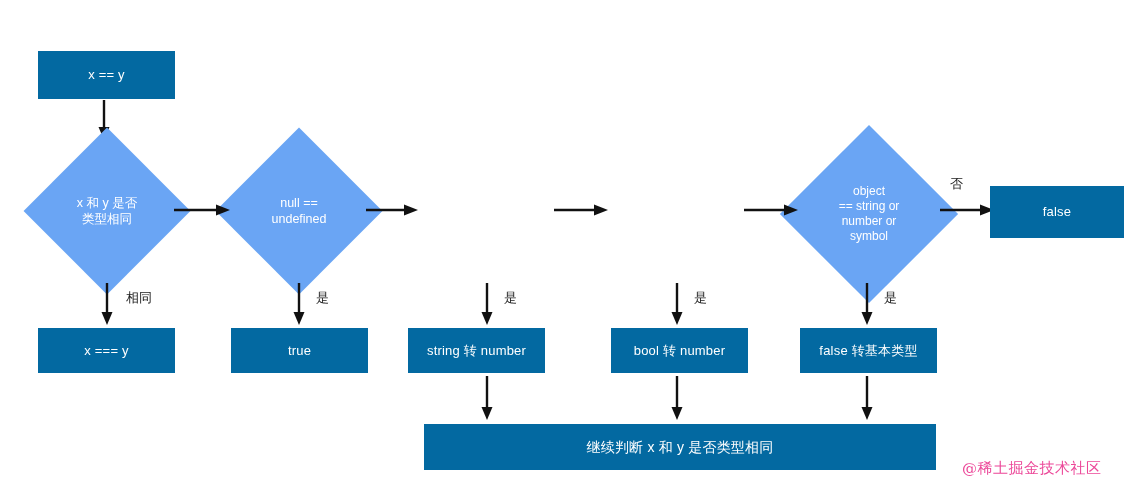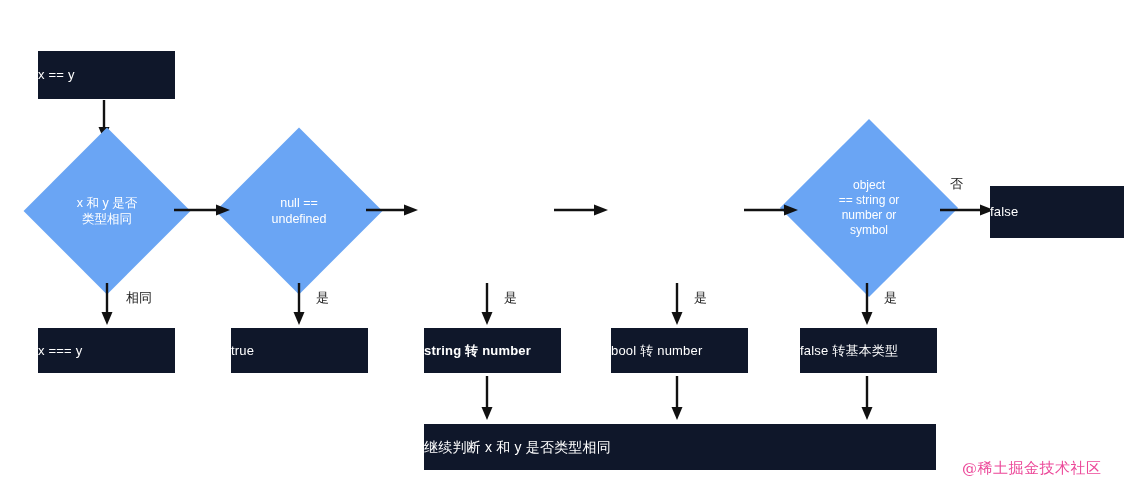--- a/index.html
+++ b/index.html
@@ -13,23 +13,24 @@
   #canvas {
     position: relative;
     width: 1139px;
     height: 492px;
     background: #ffffff;
     overflow: hidden;
   }
   
   .node-rect {
     position: absolute;
-    background: #0f172a;
+    background: #0369a1;
     display: flex;
     align-items: center;
+    justify-content: center;
     color: #ffffff;
     font-size: 13px;
     letter-spacing: 0.2px;
     box-sizing: border-box;
     text-align: center;
     line-height: 1.35;
   }
   .node-rect.wide-bar {
     font-size: 14px;
   }
@@ -113,21 +114,21 @@
   </div>
 
   <div class="node-diamond" style="left:240px; top:152px; width:118px; height:118px;">
     <div class="dia-shape"></div>
     <div class="dia-label">null ==
 undefined</div>
   </div>
 
 
 
-  <div class="node-diamond four-line" style="left:806px; top:145px; width:126px; height:126px;">
+  <div class="node-diamond four-line" style="left:806px; top:151px; width:126px; height:126px;">
     <div class="dia-shape"></div>
     <div class="dia-label">object
 == string or
 number or
 symbol</div>
   </div>
 
   <div class="arrow" style="left:174px; top:203px;">
     <svg width="58" height="14" viewBox="0 0 58 14">
       <line x1="0" y1="7" x2="44" y2="7" stroke="#111111" stroke-width="2.4"></line>
@@ -206,21 +207,21 @@
   <div class="edge-label" style="left:884px; top:289px;">是</div>
 
   <div class="node-rect" style="left:38px; top:328px; width:137px; height:45px;">
     <span>x === y</span>
   </div>
 
   <div class="node-rect" style="left:231px; top:328px; width:137px; height:45px;">
     <span>true</span>
   </div>
 
-  <div class="node-rect" style="left:424px; top:328px; width:137px; height:45px;font-weight:bold;">
+  <div class="node-rect" style="left:408px; top:328px; width:137px; height:45px;">
     <span>string 转 number</span>
   </div>
 
   <div class="node-rect" style="left:611px; top:328px; width:137px; height:45px;">
     <span>bool 转 number</span>
   </div>
 
   <div class="node-rect" style="left:800px; top:328px; width:137px; height:45px;">
     <span>false 转基本类型</span>
   </div>

